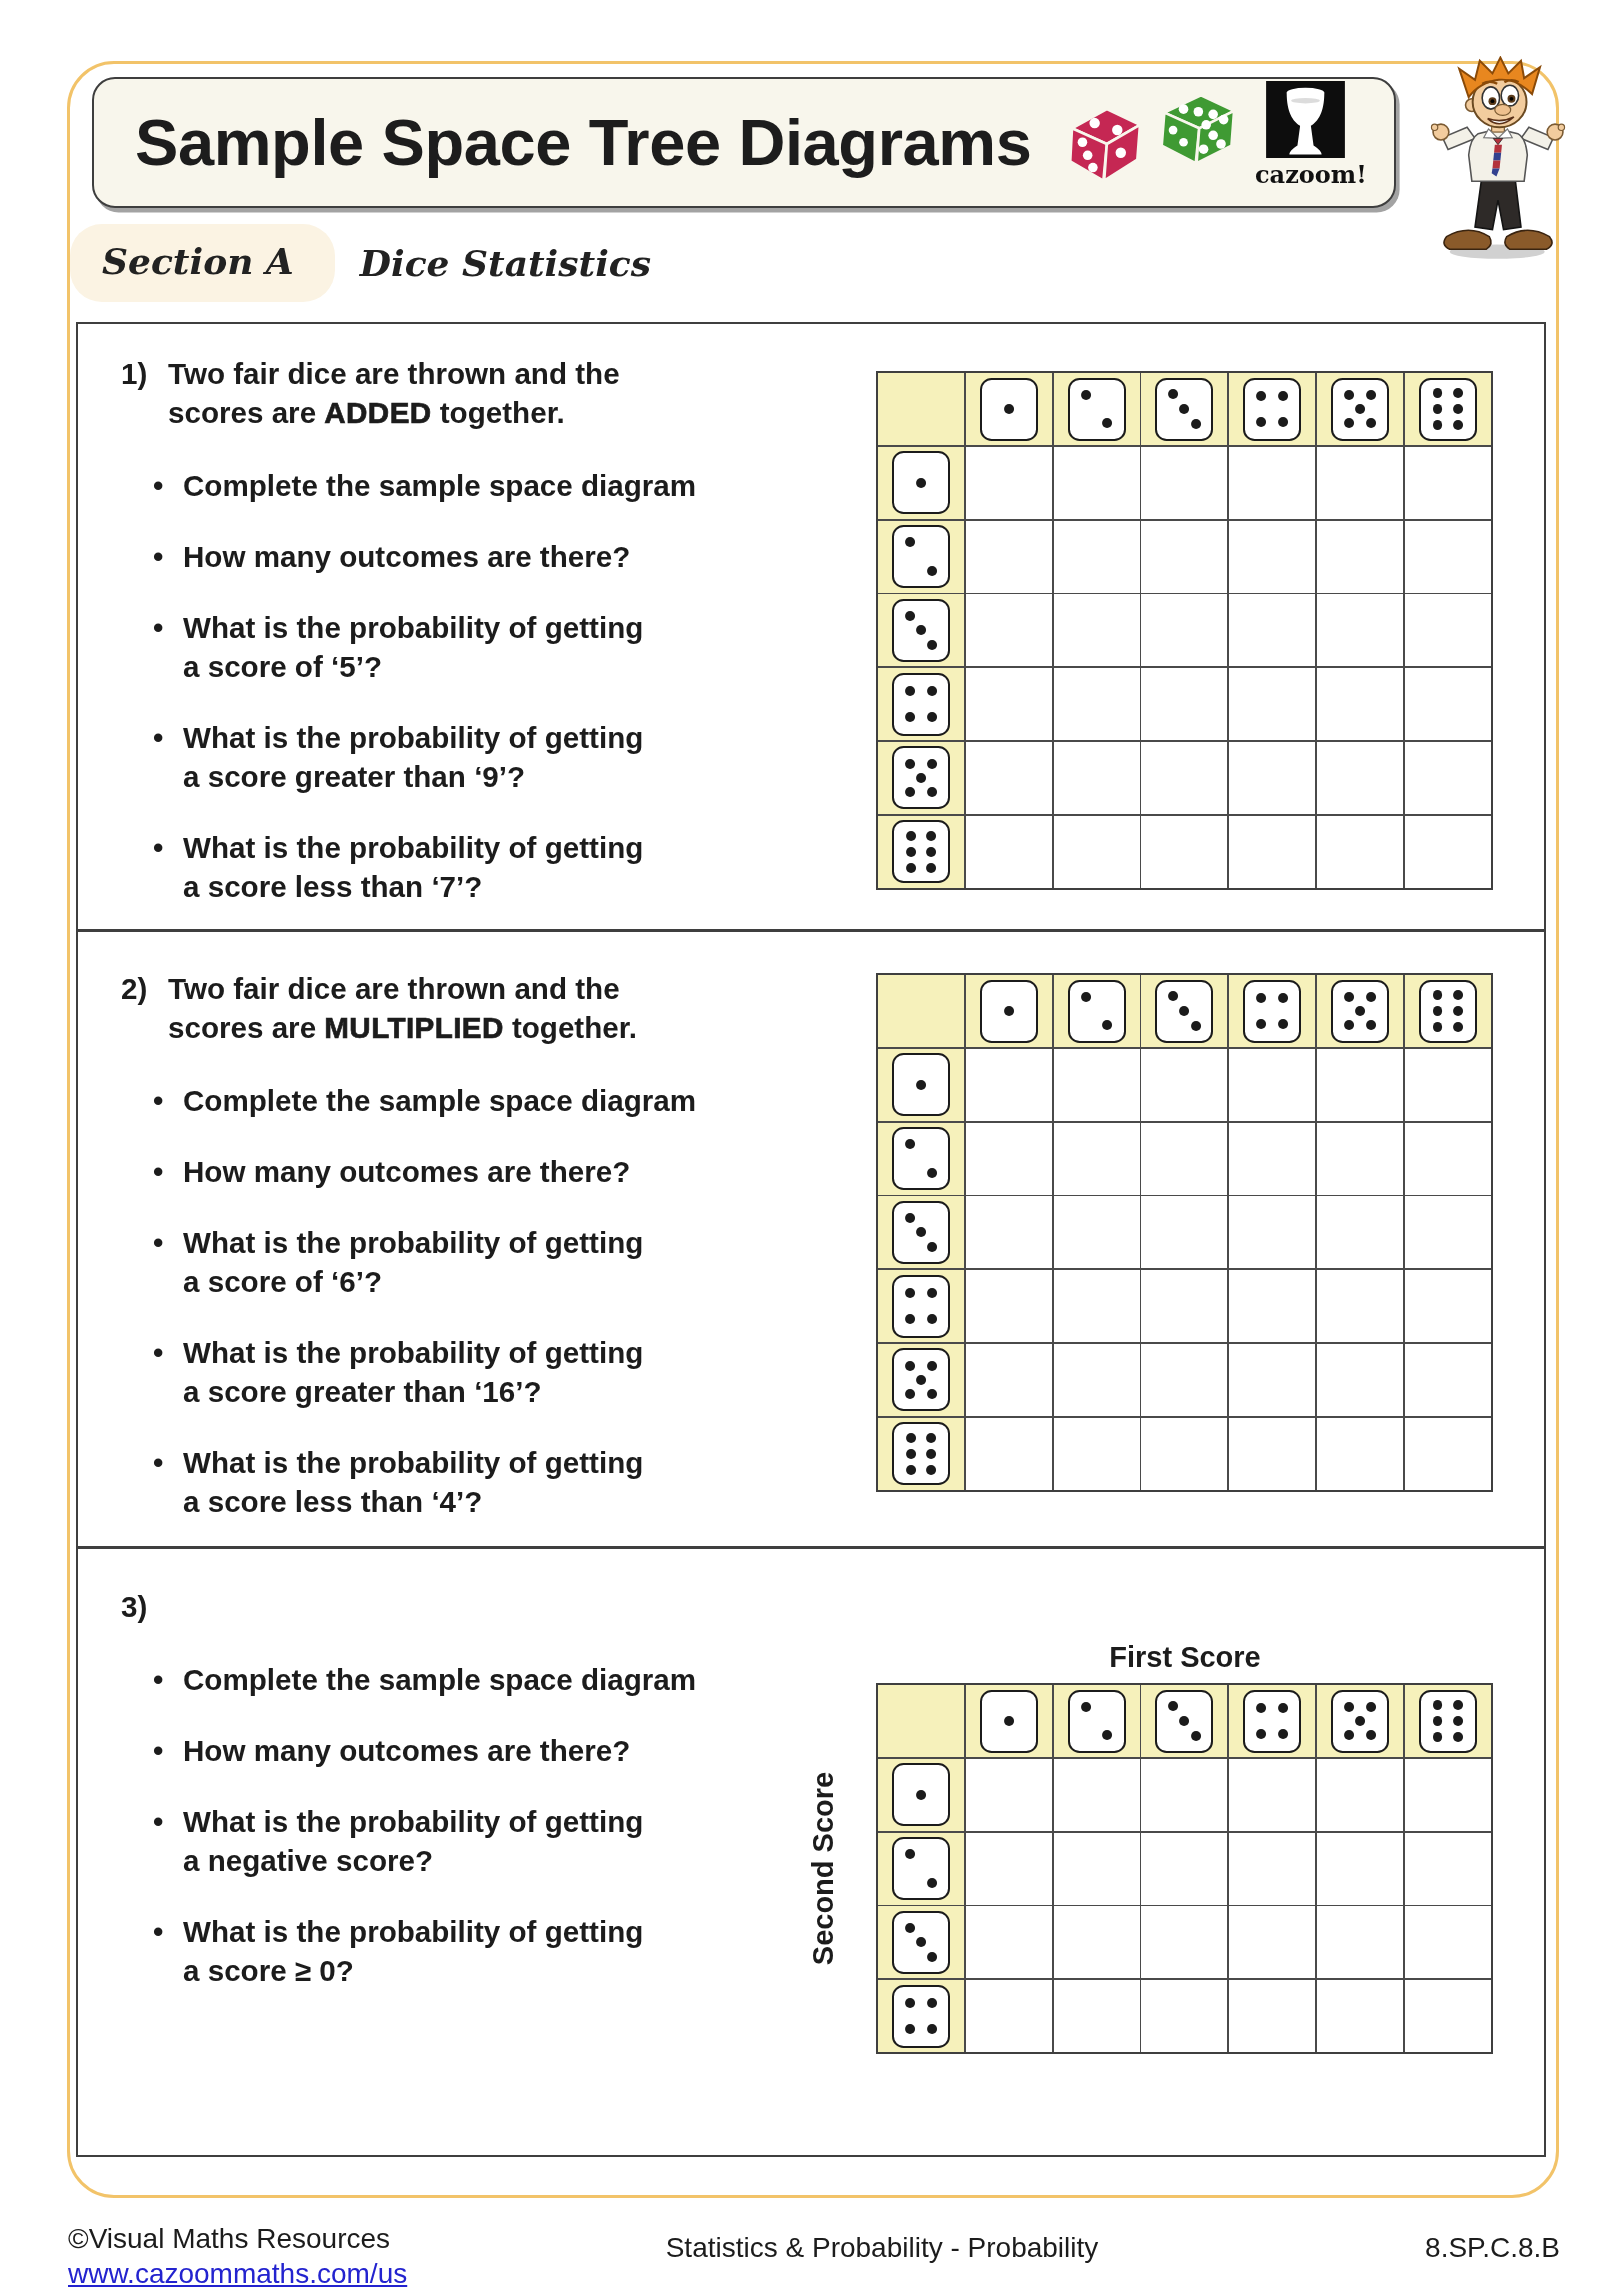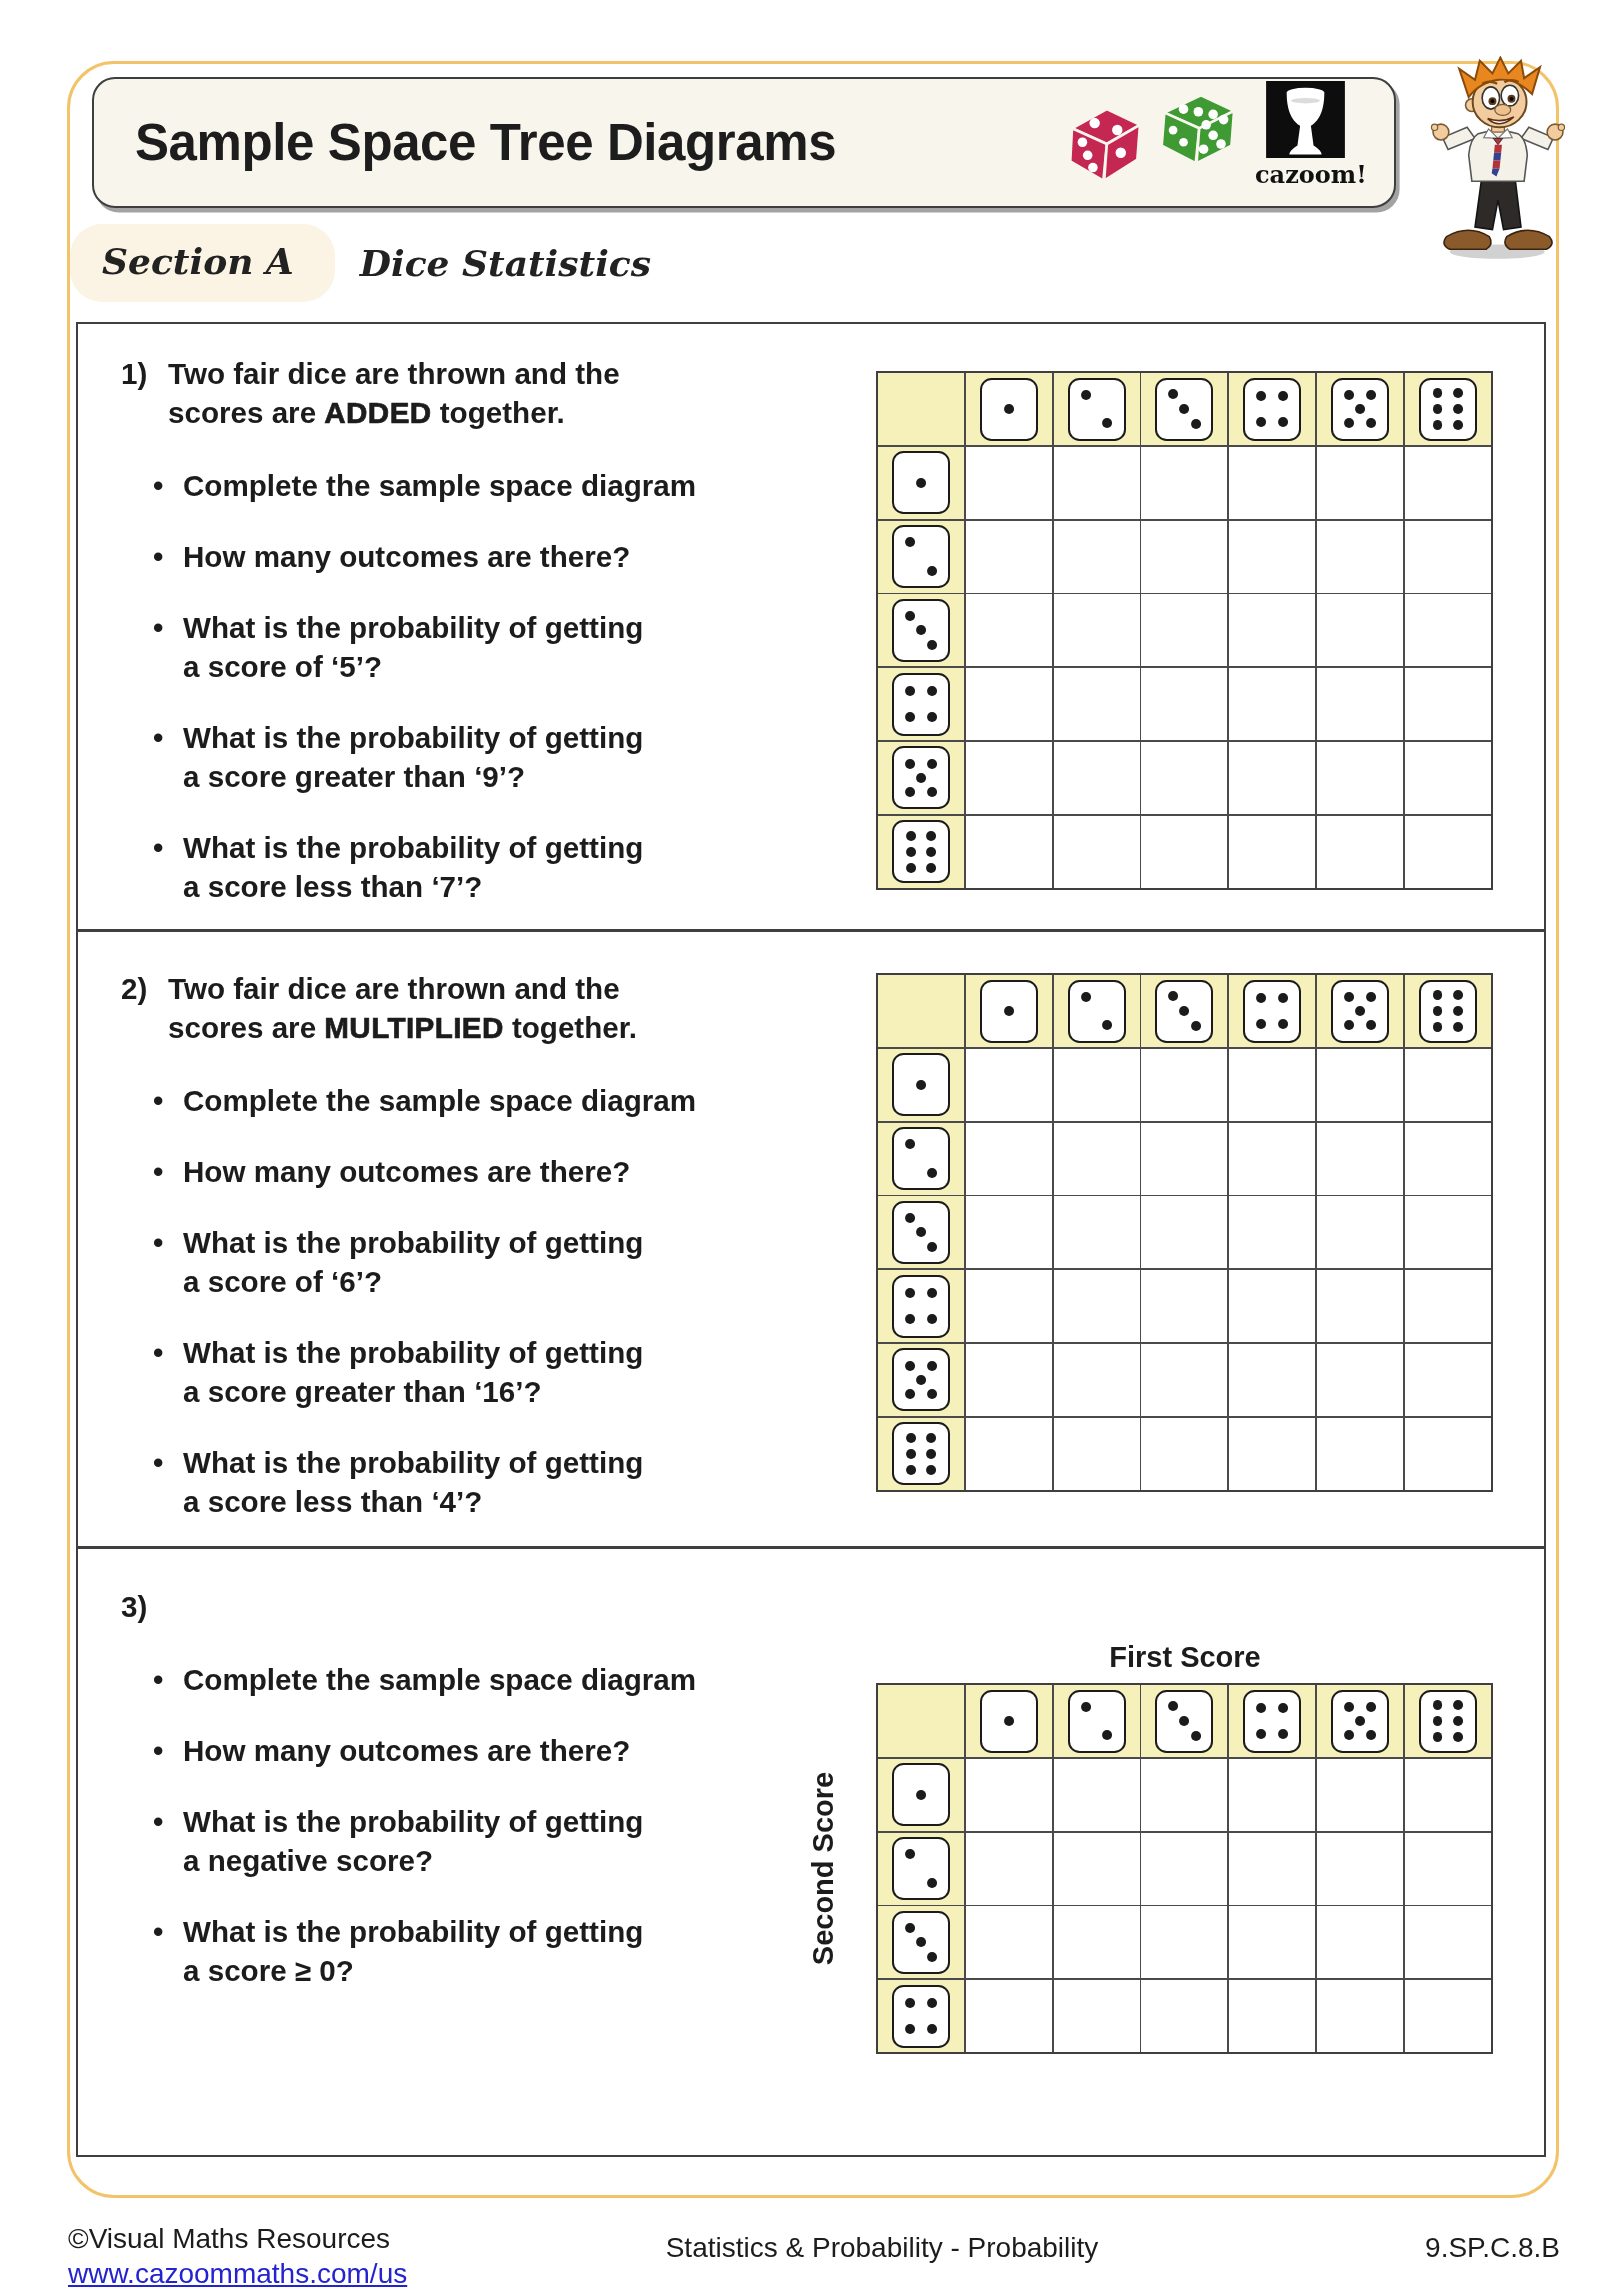--- a/index.html
+++ b/index.html
@@ -8,21 +8,21 @@
 
   
   .frame{position:absolute;left:67px;top:61px;width:1486px;height:2131px;
          border:3.6px solid var(--page-border,#f2c369);border-radius:47px;}
 
   
   .title-bar{position:absolute;left:92px;top:77px;width:1300px;height:127px;
              background:#f8f6ec;border:2.7px solid #3e3e3e;border-radius:23px;
              box-shadow:3.6px 4.5px 0 #a3a3a3;}
   .title-bar h1{position:absolute;left:41px;top:0;height:100%;margin:0;display:flex;align-items:center;
-                font-size:51px;font-weight:bold;letter-spacing:-0.4px;color:#1d1d1d;}
+                font-size:65px;font-weight:bold;letter-spacing:-0.4px;color:#1d1d1d;}
   .deco-dice{position:absolute;left:965px;top:3.6px;}
   .logo{position:absolute;left:1161px;top:2px;width:100px;text-align:center;}
   .logo-text{font-family:"DejaVu Serif",serif;font-weight:bold;font-size:24px;margin-top:1.8px;color:#111;}
 
   .mascot{position:absolute;left:1413px;top:56px;}
 
   
   .section-row{position:absolute;left:70px;top:224px;display:flex;align-items:center;
                font-family:"DejaVu Serif",serif;font-style:italic;font-weight:bold;font-size:36px;color:#222;}
   .section-pill{background:#fbf3e3;border-radius:32px;padding:16px 41px 19.7px 32px;}
@@ -619,17 +619,17 @@
           </div>
         </div>
     </section>
 
   </div>
 
   <div class="footer">
     <div class="f-copy">©Visual Maths Resources</div>
     <div class="f-link">www.cazoommaths.com/us</div>
     <div class="f-center">Statistics &amp; Probability - Probability</div>
-    <div class="f-code">9.SP.C.8.B</div>
+    <div class="f-code">8.SP.C.8.B</div>
   </div>
 
 </div>
 
 
 </body></html>

